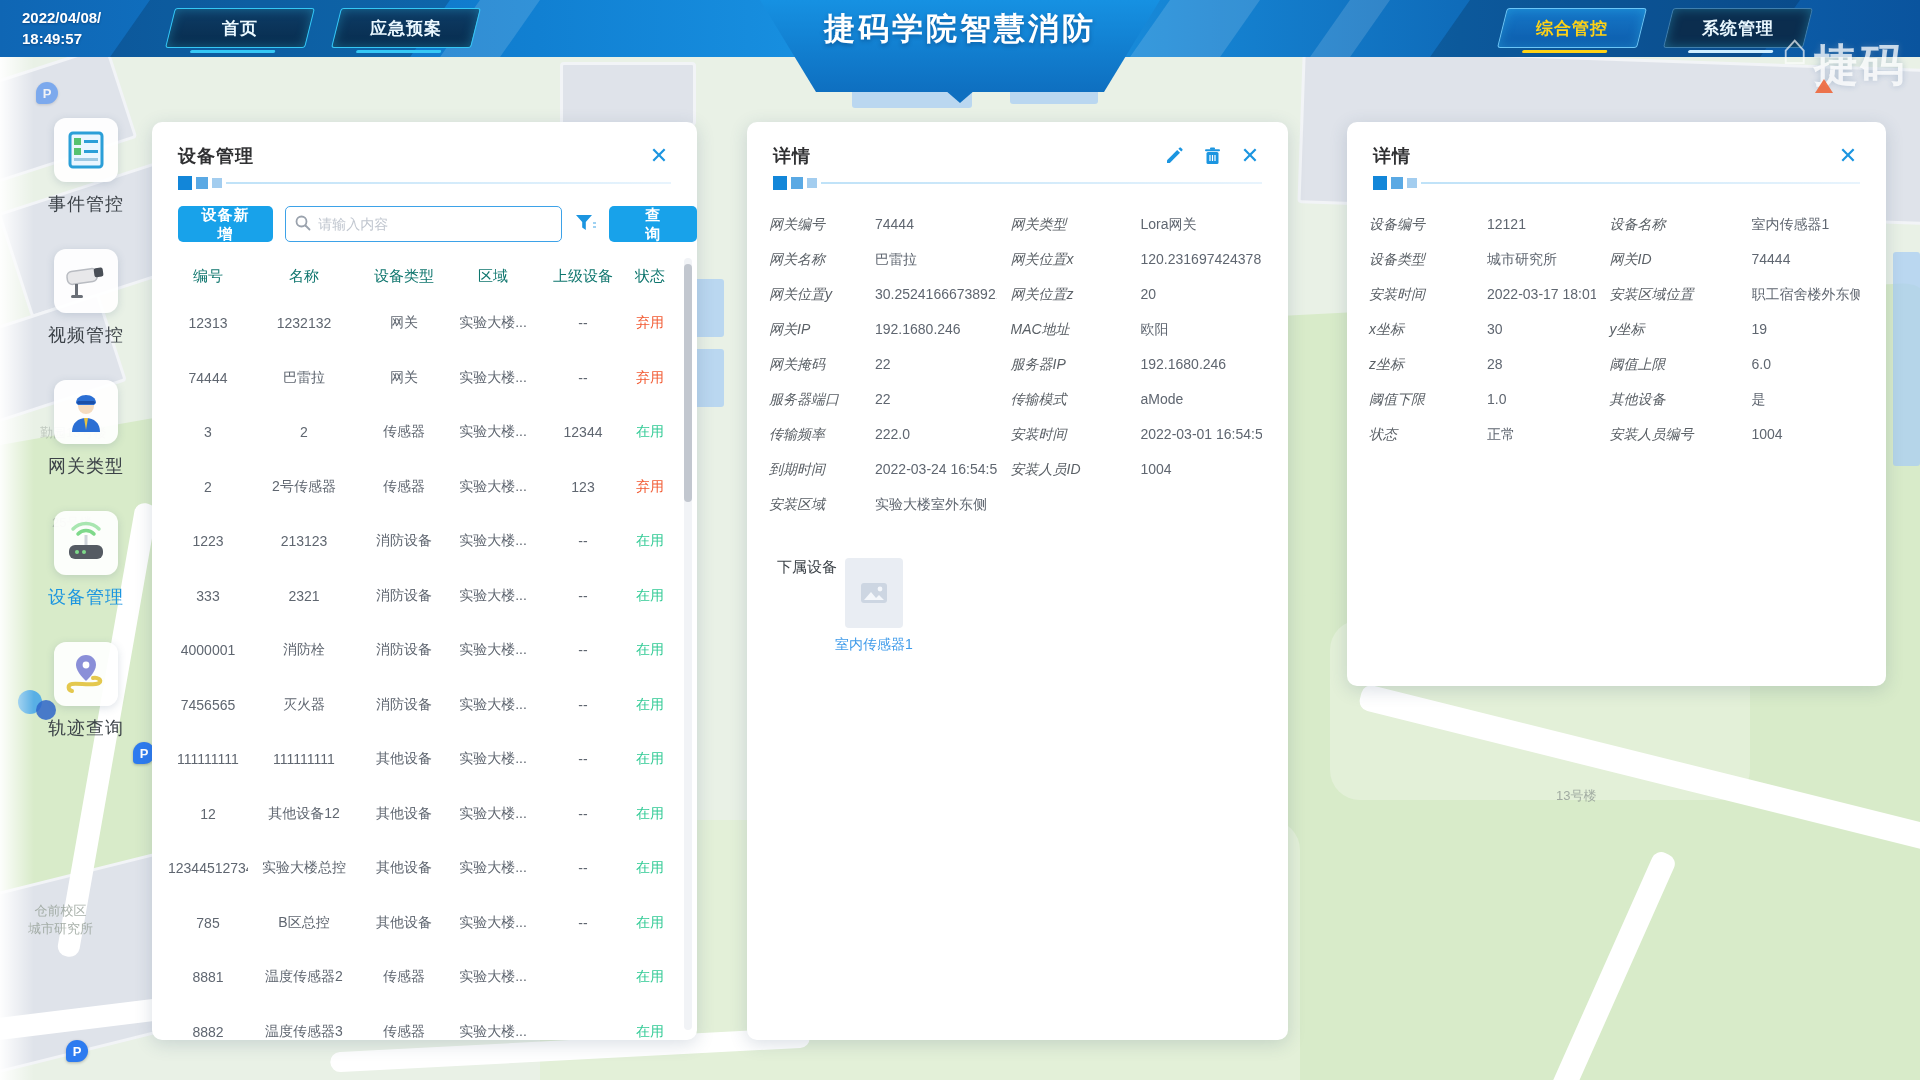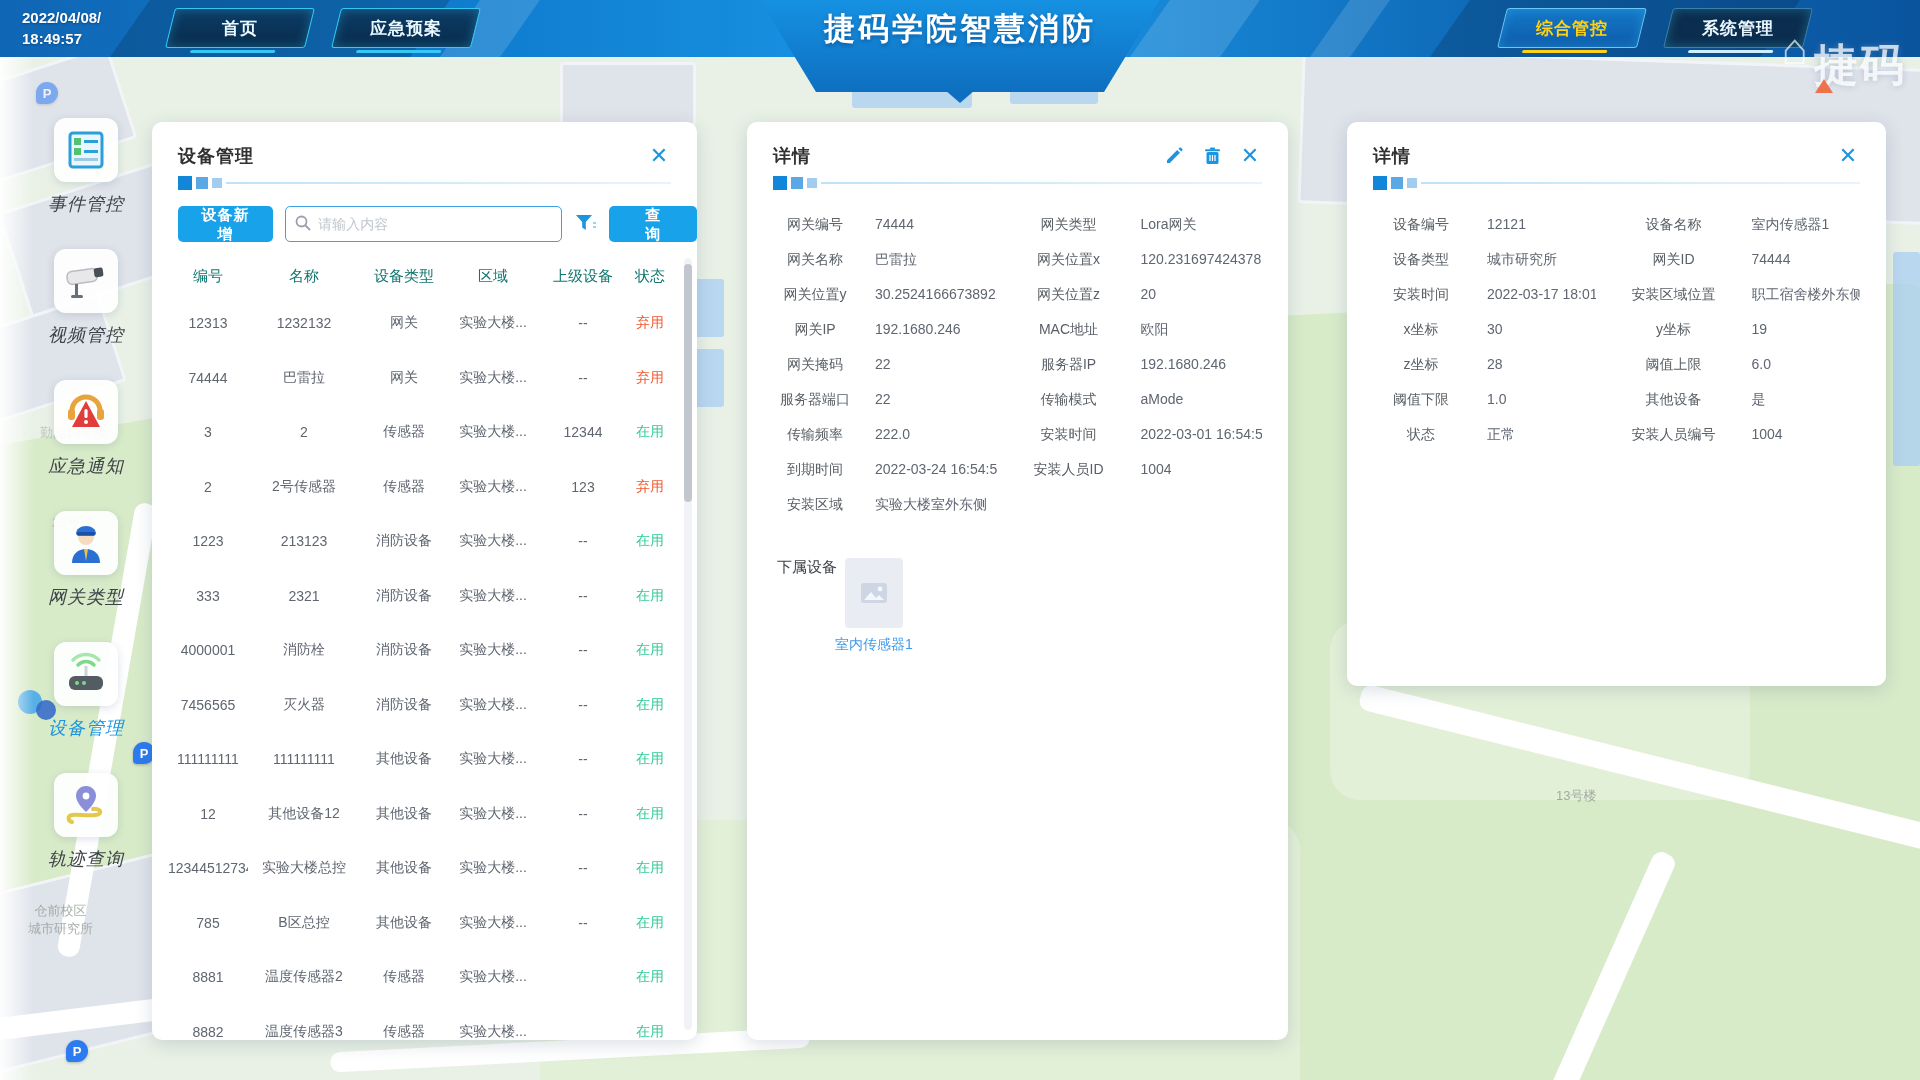--- a/index.html
+++ b/index.html
@@ -46,21 +46,21 @@
   .nav-btn.gold::after{background:#ffd215;}
   .nav-btn.dim{background:linear-gradient(180deg,#0b3berg,#0a2d4e);background:#0b2d4e;border-color:#3f7fae;}
   .nav-btn.dim::after{background:#cfeeff;}
   .logo{position:absolute;right:14px;top:2px;display:flex;align-items:center;gap:6px;opacity:.9;}
   .logo .house{font-size:44px;color:rgba(255,255,255,.75);line-height:52px;}
   .logo .txt{font-size:44px;font-weight:bold;color:rgba(255,255,255,.85);letter-spacing:2px;text-shadow:0 0 6px rgba(120,150,180,.5);margin-top:34px;}
   .logo .accent{position:absolute;left:34px;bottom:2px;width:0;height:0;
     border-left:9px solid transparent;border-right:9px solid transparent;border-bottom:14px solid #f05a28;opacity:.9;}
 
   
-  .sidebar{position:absolute;left:26px;top:118px;width:120px;display:flex;flex-direction:column;gap:33px;font-style:italic;}
+  .sidebar{position:absolute;left:26px;top:118px;width:120px;display:flex;flex-direction:column;gap:33px;}
   .side-item{display:flex;flex-direction:column;align-items:center;gap:10px;cursor:pointer;}
   .side-icon{width:64px;height:64px;border-radius:12px;background:rgba(255,255,255,.92);
     display:flex;align-items:center;justify-content:center;box-shadow:0 2px 8px rgba(60,90,120,.18);}
   .side-label{font-size:18px;color:#3c4248;font-weight:500;letter-spacing:1px;}
   .side-item.active .side-label{color:#1b95e0;}
 
   
   .panel{position:absolute;background:#fff;border-radius:10px;box-shadow:0 4px 18px rgba(50,80,110,.18);}
   .panel-head{display:flex;align-items:flex-start;justify-content:space-between;padding:22px 26px 0 26px;}
   .panel-title{font-size:18px;font-weight:bold;color:#303133;letter-spacing:1px;}
@@ -91,21 +91,21 @@
   .scroll-track{position:absolute;right:5px;top:136px;bottom:10px;width:8px;background:#f1f3f6;border-radius:4px;}
   .scroll-thumb{position:absolute;left:0;top:6px;width:8px;height:238px;background:#c2c7cf;border-radius:4px;cursor:pointer;}
 
   
   #gateway-panel{left:747px;top:122px;width:541px;height:918px;}
   #device-detail-panel{left:1347px;top:122px;width:539px;height:564px;}
   .head-icons{display:flex;align-items:center;gap:14px;}
   .fgrid{display:grid;margin:26px 26px 0 22px;column-gap:14px;row-gap:17px;}
   #gateway-fields{grid-template-columns:92px minmax(0,1fr) 116px minmax(0,1fr);}
   #device-detail-fields{grid-template-columns:104px minmax(0,1fr) 128px minmax(0,1fr);}
-  .flabel{font-size:14px;color:#5a6066;text-align:center;white-space:nowrap;}
+  .flabel{font-size:14px;color:#5a6066;text-align:left;white-space:nowrap;font-style:italic;}
   .fvalue{font-size:14px;color:#5f6670;white-space:nowrap;overflow:hidden;}
   .sub-title{margin:44px 0 0 30px;font-size:15px;color:#3c4248;}
   .thumb{position:absolute;left:98px;top:436px;width:58px;height:70px;background:#e9edf3;border-radius:4px;
     display:flex;align-items:center;justify-content:center;cursor:pointer;}
   .sub-link{position:absolute;left:60px;top:514px;width:134px;text-align:center;color:#3f9bea;font-size:14px;cursor:pointer;}
 </style>
 </head>
 <body>
 
 <div id="stage">
@@ -201,33 +201,20 @@
       <div class="side-item">
         <div class="side-icon">
           <svg width="46" height="42" viewBox="0 0 46 42">
             <rect x="4" y="10" width="30" height="13" rx="5" fill="#e8e8ea" stroke="#b9bcc2" stroke-width="1.5" transform="rotate(-8 19 16)"></rect>
             <rect x="31" y="8" width="9" height="9" rx="2" fill="#4a4f57" transform="rotate(-8 35 12)"></rect>
             <rect x="12" y="24" width="3" height="12" fill="#6a6f77"></rect>
             <rect x="8" y="35" width="12" height="3" rx="1.5" fill="#6a6f77"></rect>
           </svg>
         </div>
         <div class="side-label">视频管控</div>
-      </div>
-      <div class="side-item">
-        <div class="side-icon">
-          <svg width="44" height="42" viewBox="0 0 44 42">
-            <path d="M8 20a14 14 0 0 1 28 0" fill="none" stroke="#e8a33c" stroke-width="5" stroke-linecap="round"></path>
-            <path d="M22 10 36 36H8z" fill="#e23d3d"></path>
-            <rect x="20.4" y="18" width="3.2" height="9" rx="1.6" fill="#fff"></rect>
-            <circle cx="22" cy="31" r="2" fill="#fff"></circle>
-            <rect x="4" y="18" width="7" height="11" rx="3" fill="#e8a33c"></rect>
-            <rect x="33" y="18" width="7" height="11" rx="3" fill="#e8a33c"></rect>
-          </svg>
-        </div>
-        <div class="side-label">应急通知</div>
       </div>
       <div class="side-item">
         <div class="side-icon">
           <svg width="44" height="44" viewBox="0 0 44 44">
             <circle cx="22" cy="16" r="8" fill="#f5dcc0"></circle>
             <path d="M12 13c0-5 4.5-8 10-8s10 3 10 8l-2 2H14z" fill="#2b6fd4"></path>
             <rect x="13" y="11" width="18" height="3" rx="1.5" fill="#1a4fa8"></rect>
             <path d="M8 42c0-9 6-14 14-14s14 5 14 14z" fill="#2b6fd4"></path>
             <path d="M20 28h4l-2 12z" fill="#e8c341"></path>
           </svg>

